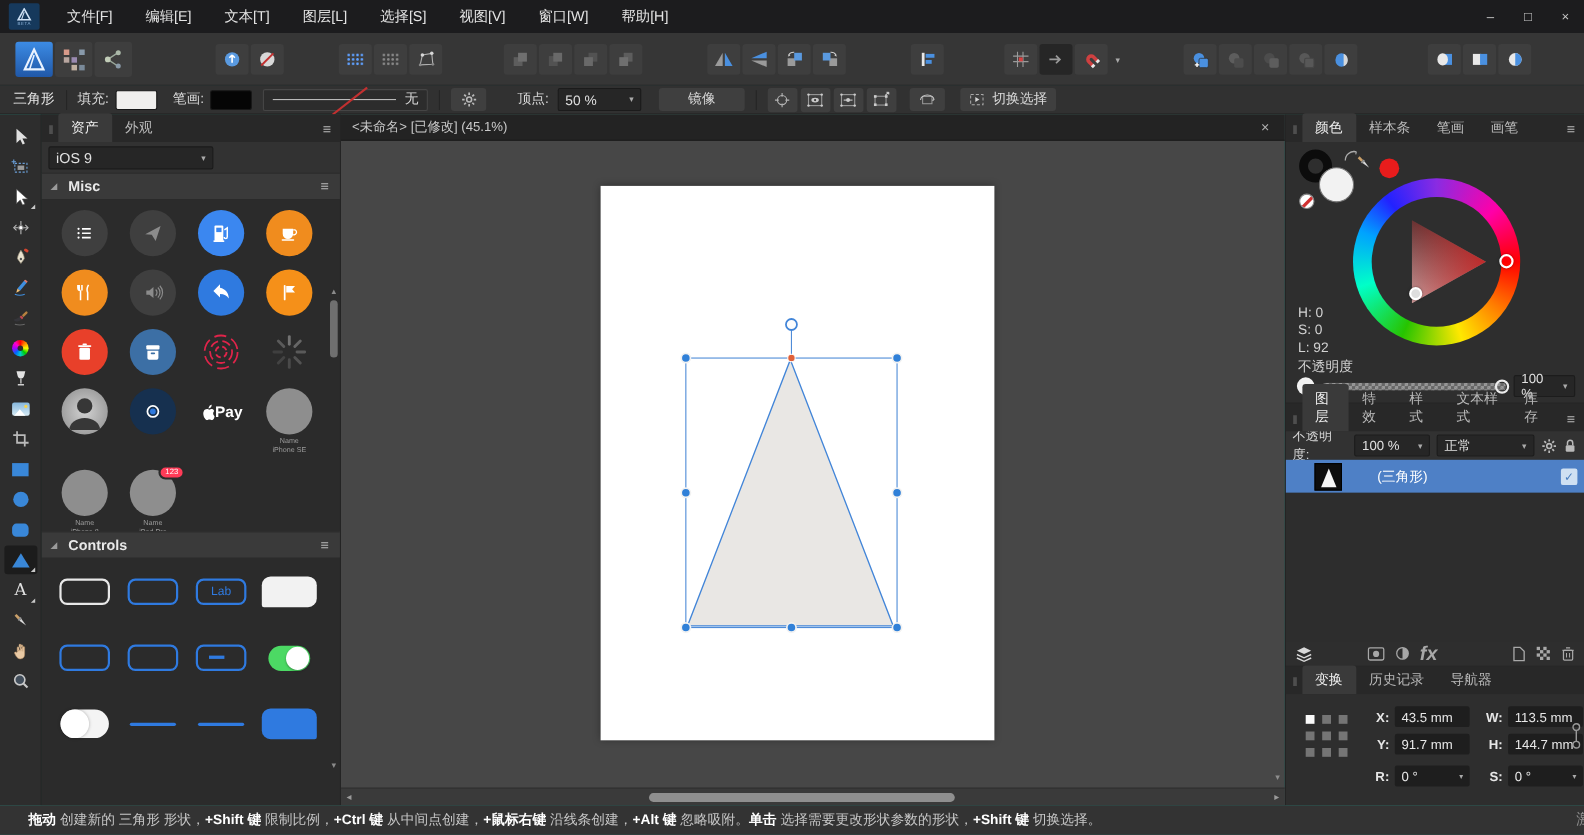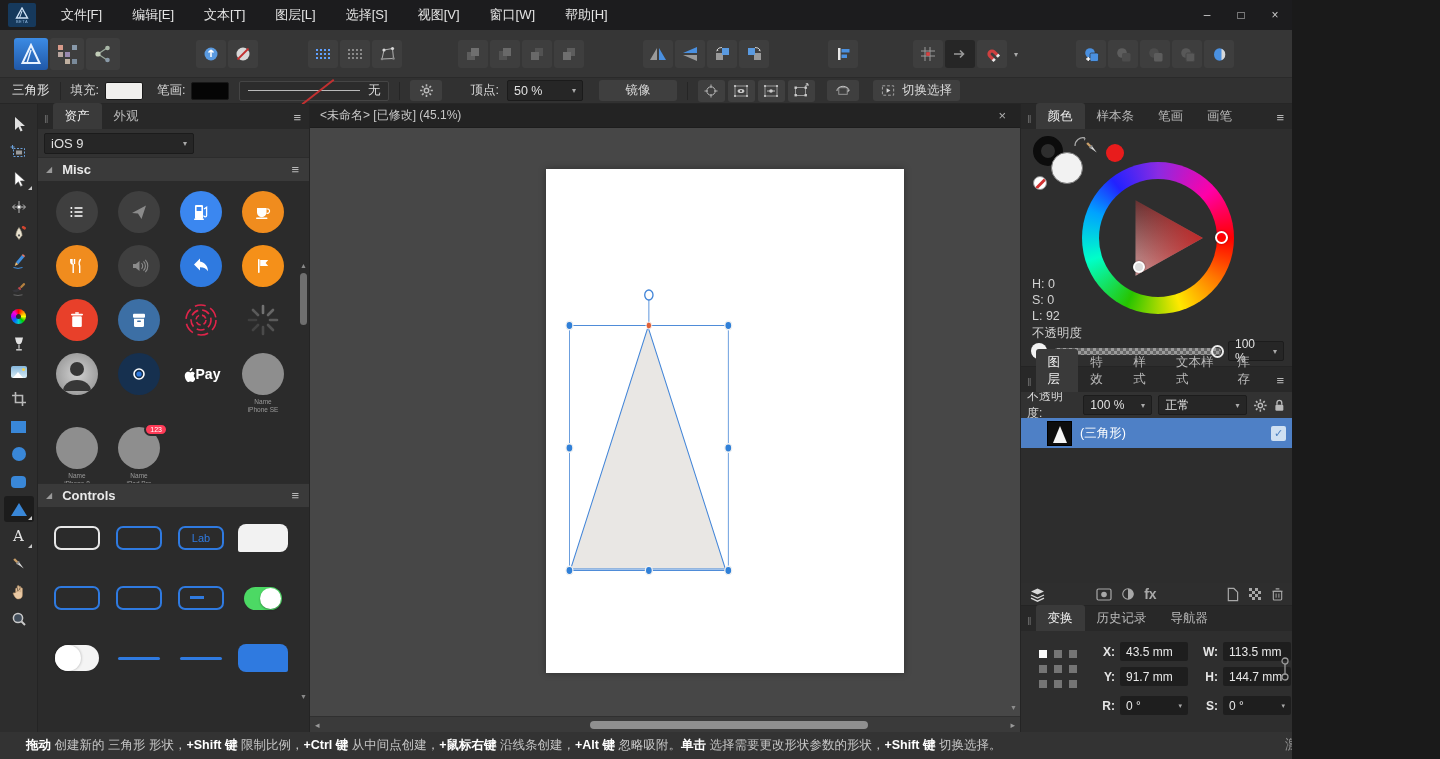--- a/index.html
+++ b/index.html
@@ -1,18 +1,18 @@
 <!DOCTYPE html>
 <html><head>
 <meta charset="utf-8">
 <style>
   * { margin:0; padding:0; box-sizing:border-box; }
   html,body { background:#1a1a1a; }
   .app {
-    position:relative; width:1292px; height:759px; overflow:hidden;
+    position:relative; width:1440px; height:759px; overflow:hidden;
     font-family:"Liberation Sans","DejaVu Sans",sans-serif;
     background:#14b8a6; color:#d6d6d6; font-size:13px;
     -webkit-font-smoothing:antialiased;
   }
   
   .titlebar { height:30px; background:#1c1c1e; display:flex; align-items:center; }
   .applogo { width:28px; height:24px; margin:0 10px 0 8px; background:#16395c; border-radius:2px;
              display:flex; flex-direction:column; align-items:center; justify-content:center; }
   .applogo svg { display:block; }
   .applogo .beta { font-size:4px; color:#8fb7dd; letter-spacing:.5px; }
@@ -170,21 +170,21 @@
   .oprow { position:absolute; left:10px; top:237px; right:8px; display:flex; align-items:center; gap:7px; }
   .opswatch { width:16px; height:16px; border-radius:50%; background:#f2f2f2; flex:none; }
   .optrack { flex:1; height:7px; border-radius:4px; position:relative;
      background-image:linear-gradient(45deg,#9a9a9a 25%,transparent 25%,transparent 75%,#9a9a9a 75%),
                       linear-gradient(45deg,#9a9a9a 25%,#666 25%,#666 75%,#9a9a9a 75%);
      background-size:6px 6px; background-position:0 0,3px 3px; }
   .optrack::after { content:""; position:absolute; right:-3px; top:-3px; width:9px; height:9px;
      border-radius:50%; border:2px solid #ececec; background:transparent; }
   .layersec { height:239px; display:flex; flex-direction:column; border-bottom:1px solid #242424; }
   .lctl { height:26px; display:flex; align-items:center; padding:0 6px; gap:6px; background:#323232; font-size:12px; }
-  .layerrow { height:30px; background:#4e80c6; display:flex; align-items:center; padding:0 6px 0 26px; }
+  .layerrow { height:30px; background:#4e80c6; display:flex; align-items:center; padding:0 6px 0 26px;gap:24px; }
   .lthumb { width:25px; height:25px; background:#0d0d0d; border:1px solid #000; display:flex;
             align-items:flex-end; justify-content:center; }
   .lthumb i { width:0; height:0; border-left:7px solid transparent; border-right:7px solid transparent;
               border-bottom:17px solid #f5f5f5; margin-bottom:2px; }
   .lname { margin-left:8px; color:#fff; font-size:12.5px; }
   .lcheck { margin-left:auto; width:15px; height:15px; background:#cfe0f2; border-radius:2px;
             color:#4a7fc0; font-size:11px; font-weight:bold; display:flex; align-items:center; justify-content:center; }
   .lfill { flex:1; background:#2d2d2d; }
   .liconbar { height:22px; background:#2e2e2e; display:flex; align-items:center; padding:0 8px; gap:9px; }
   .transsec { flex:1; position:relative; }
@@ -1006,21 +1006,21 @@
             </svg>
           <span style="flex:1"></span>
           <svg width="16" height="13" viewBox="0 0 16 13">
               <rect x="1" y="1" width="14" height="11" rx="1.5" fill="none" stroke="#a8a8a8" stroke-width="1.2"></rect>
               <circle cx="8" cy="6.5" r="2.8" fill="#a8a8a8"></circle>
             </svg>
           <svg width="14" height="14" viewBox="0 0 16 16">
               <circle cx="8" cy="8" r="6" fill="none" stroke="#a8a8a8" stroke-width="1.3"></circle>
               <path d="M8 2a6 6 0 0 1 0 12z" fill="#a8a8a8"></path>
             </svg>
-          <span style="font-size:14px;color:#a8a8a8;font-weight:bold">fx</span>
+          <span style="font-size:18px;font-style:italic;color:#a8a8a8;font-weight:bold">fx</span>
           <span style="flex:1.6"></span>
           <svg width="13" height="15" viewBox="0 0 14 16">
               <path d="M2.5 1.5h6l4 4v9h-10z" fill="none" stroke="#a8a8a8" stroke-width="1.3"></path>
             </svg>
           <svg width="14" height="14" viewBox="0 0 14 14">
               <g fill="#a8a8a8">
                 <rect x="1" y="1" width="3" height="3"></rect>
                 <rect x="7" y="1" width="3" height="3"></rect>
                 <rect x="4" y="4" width="3" height="3"></rect>
                 <rect x="10" y="4" width="3" height="3"></rect>

